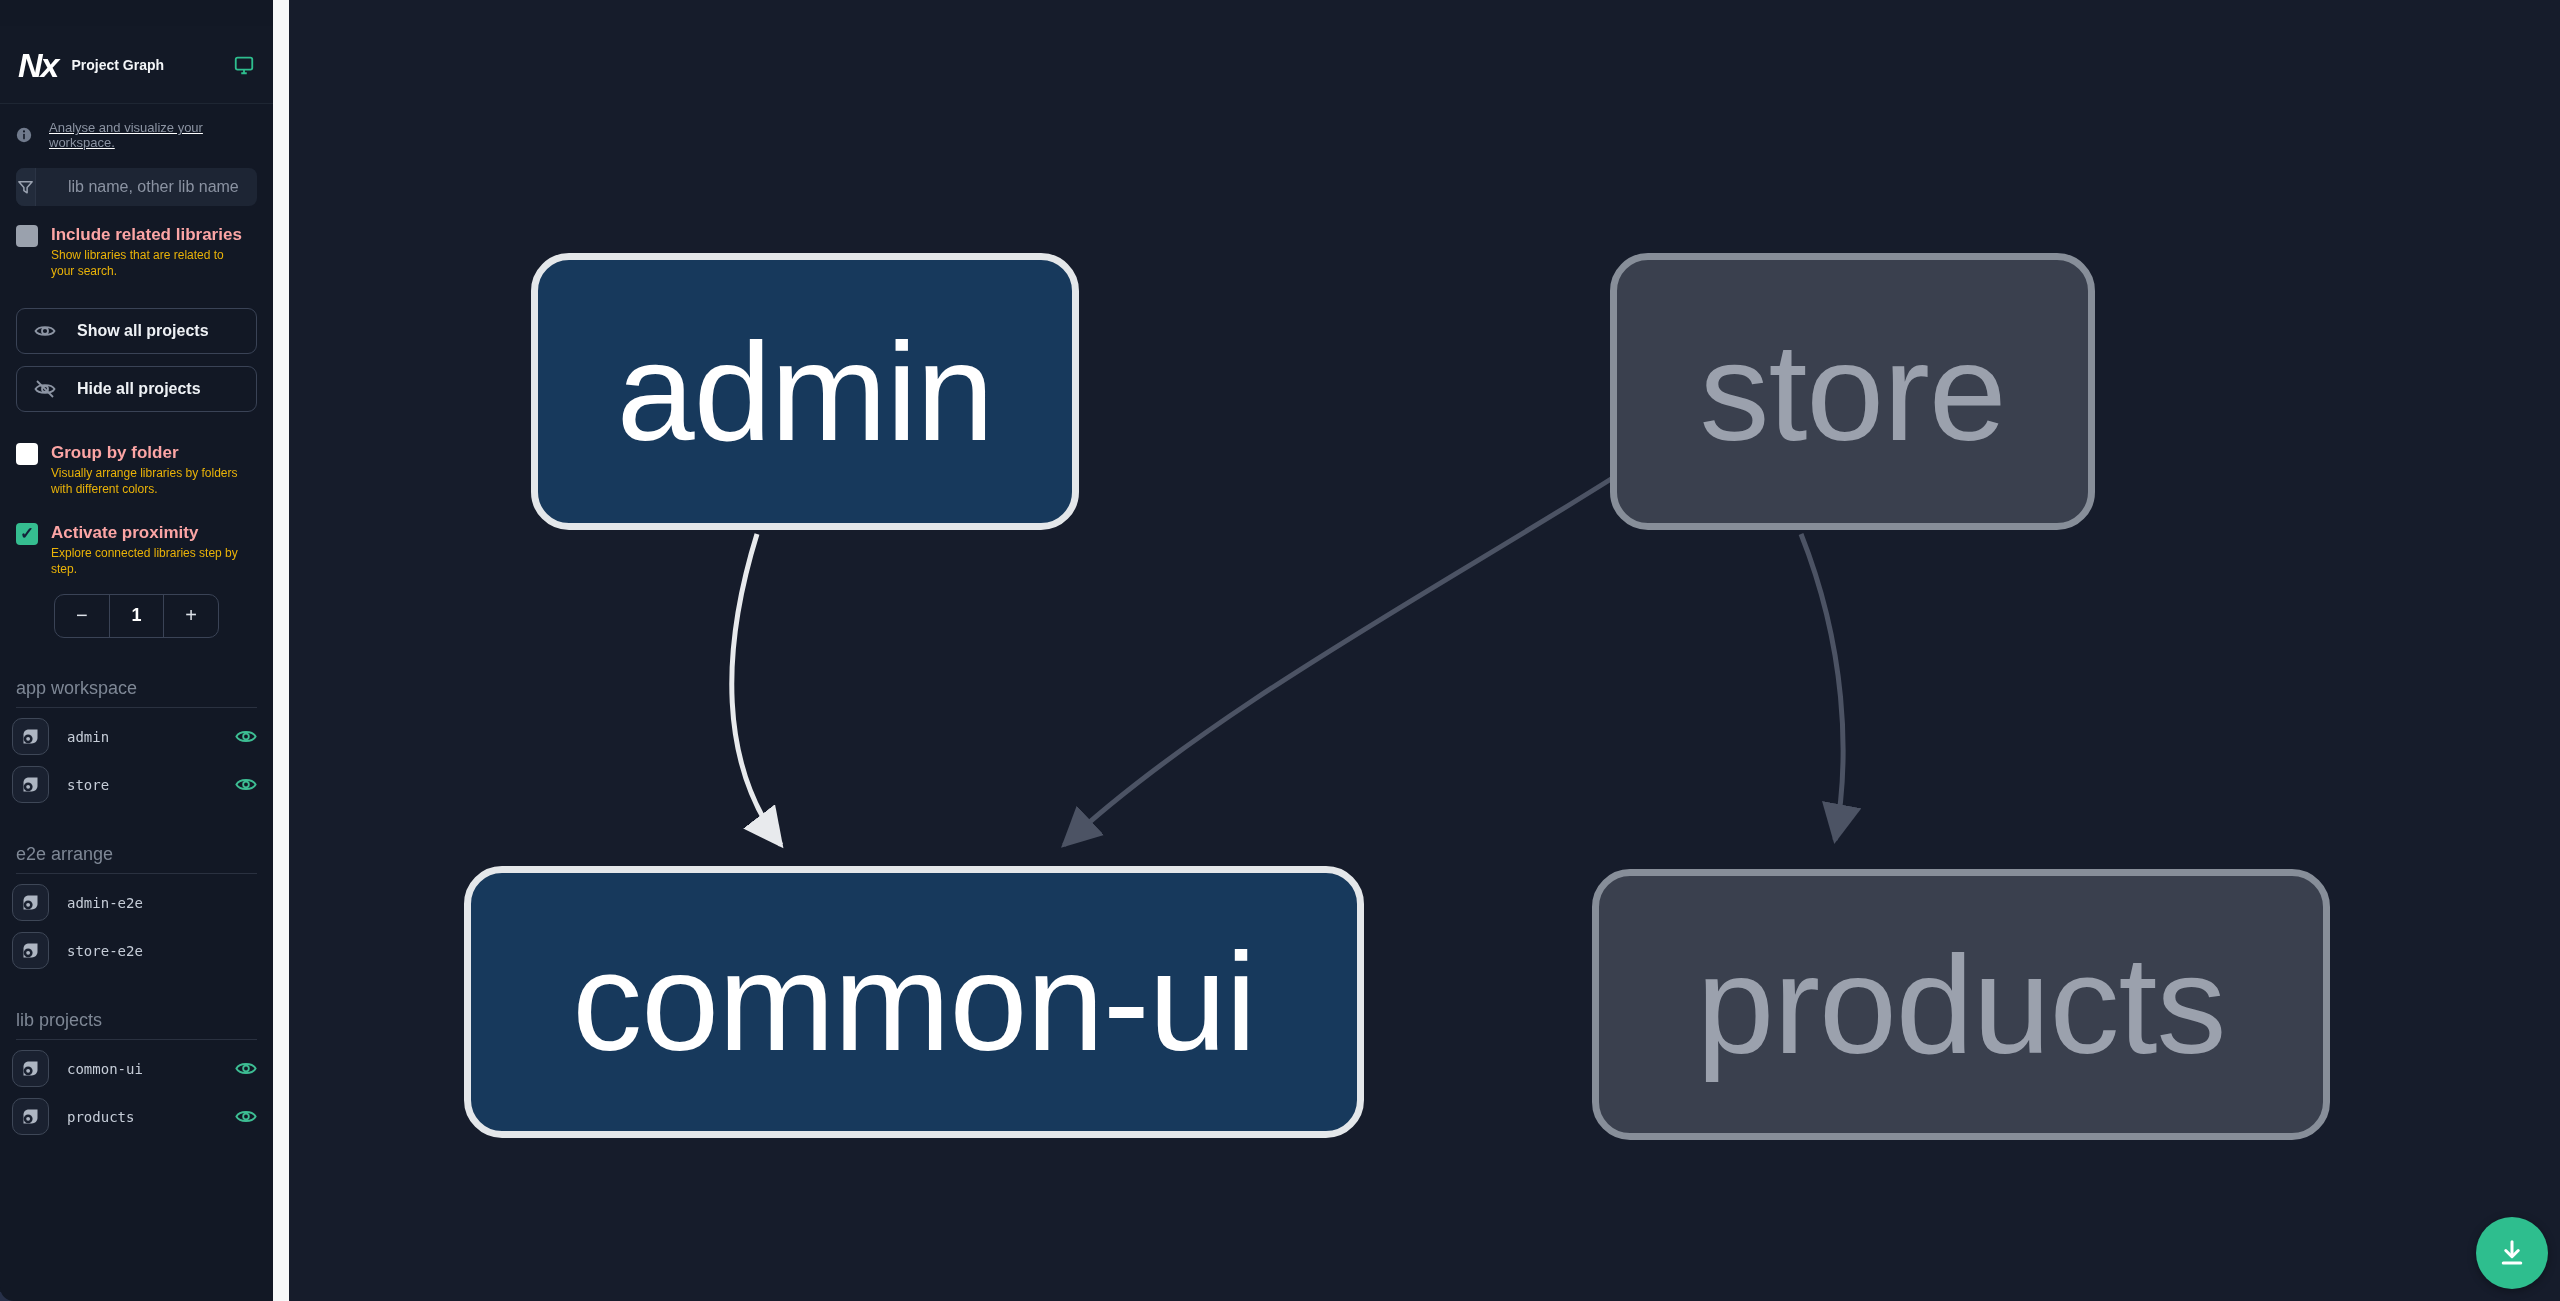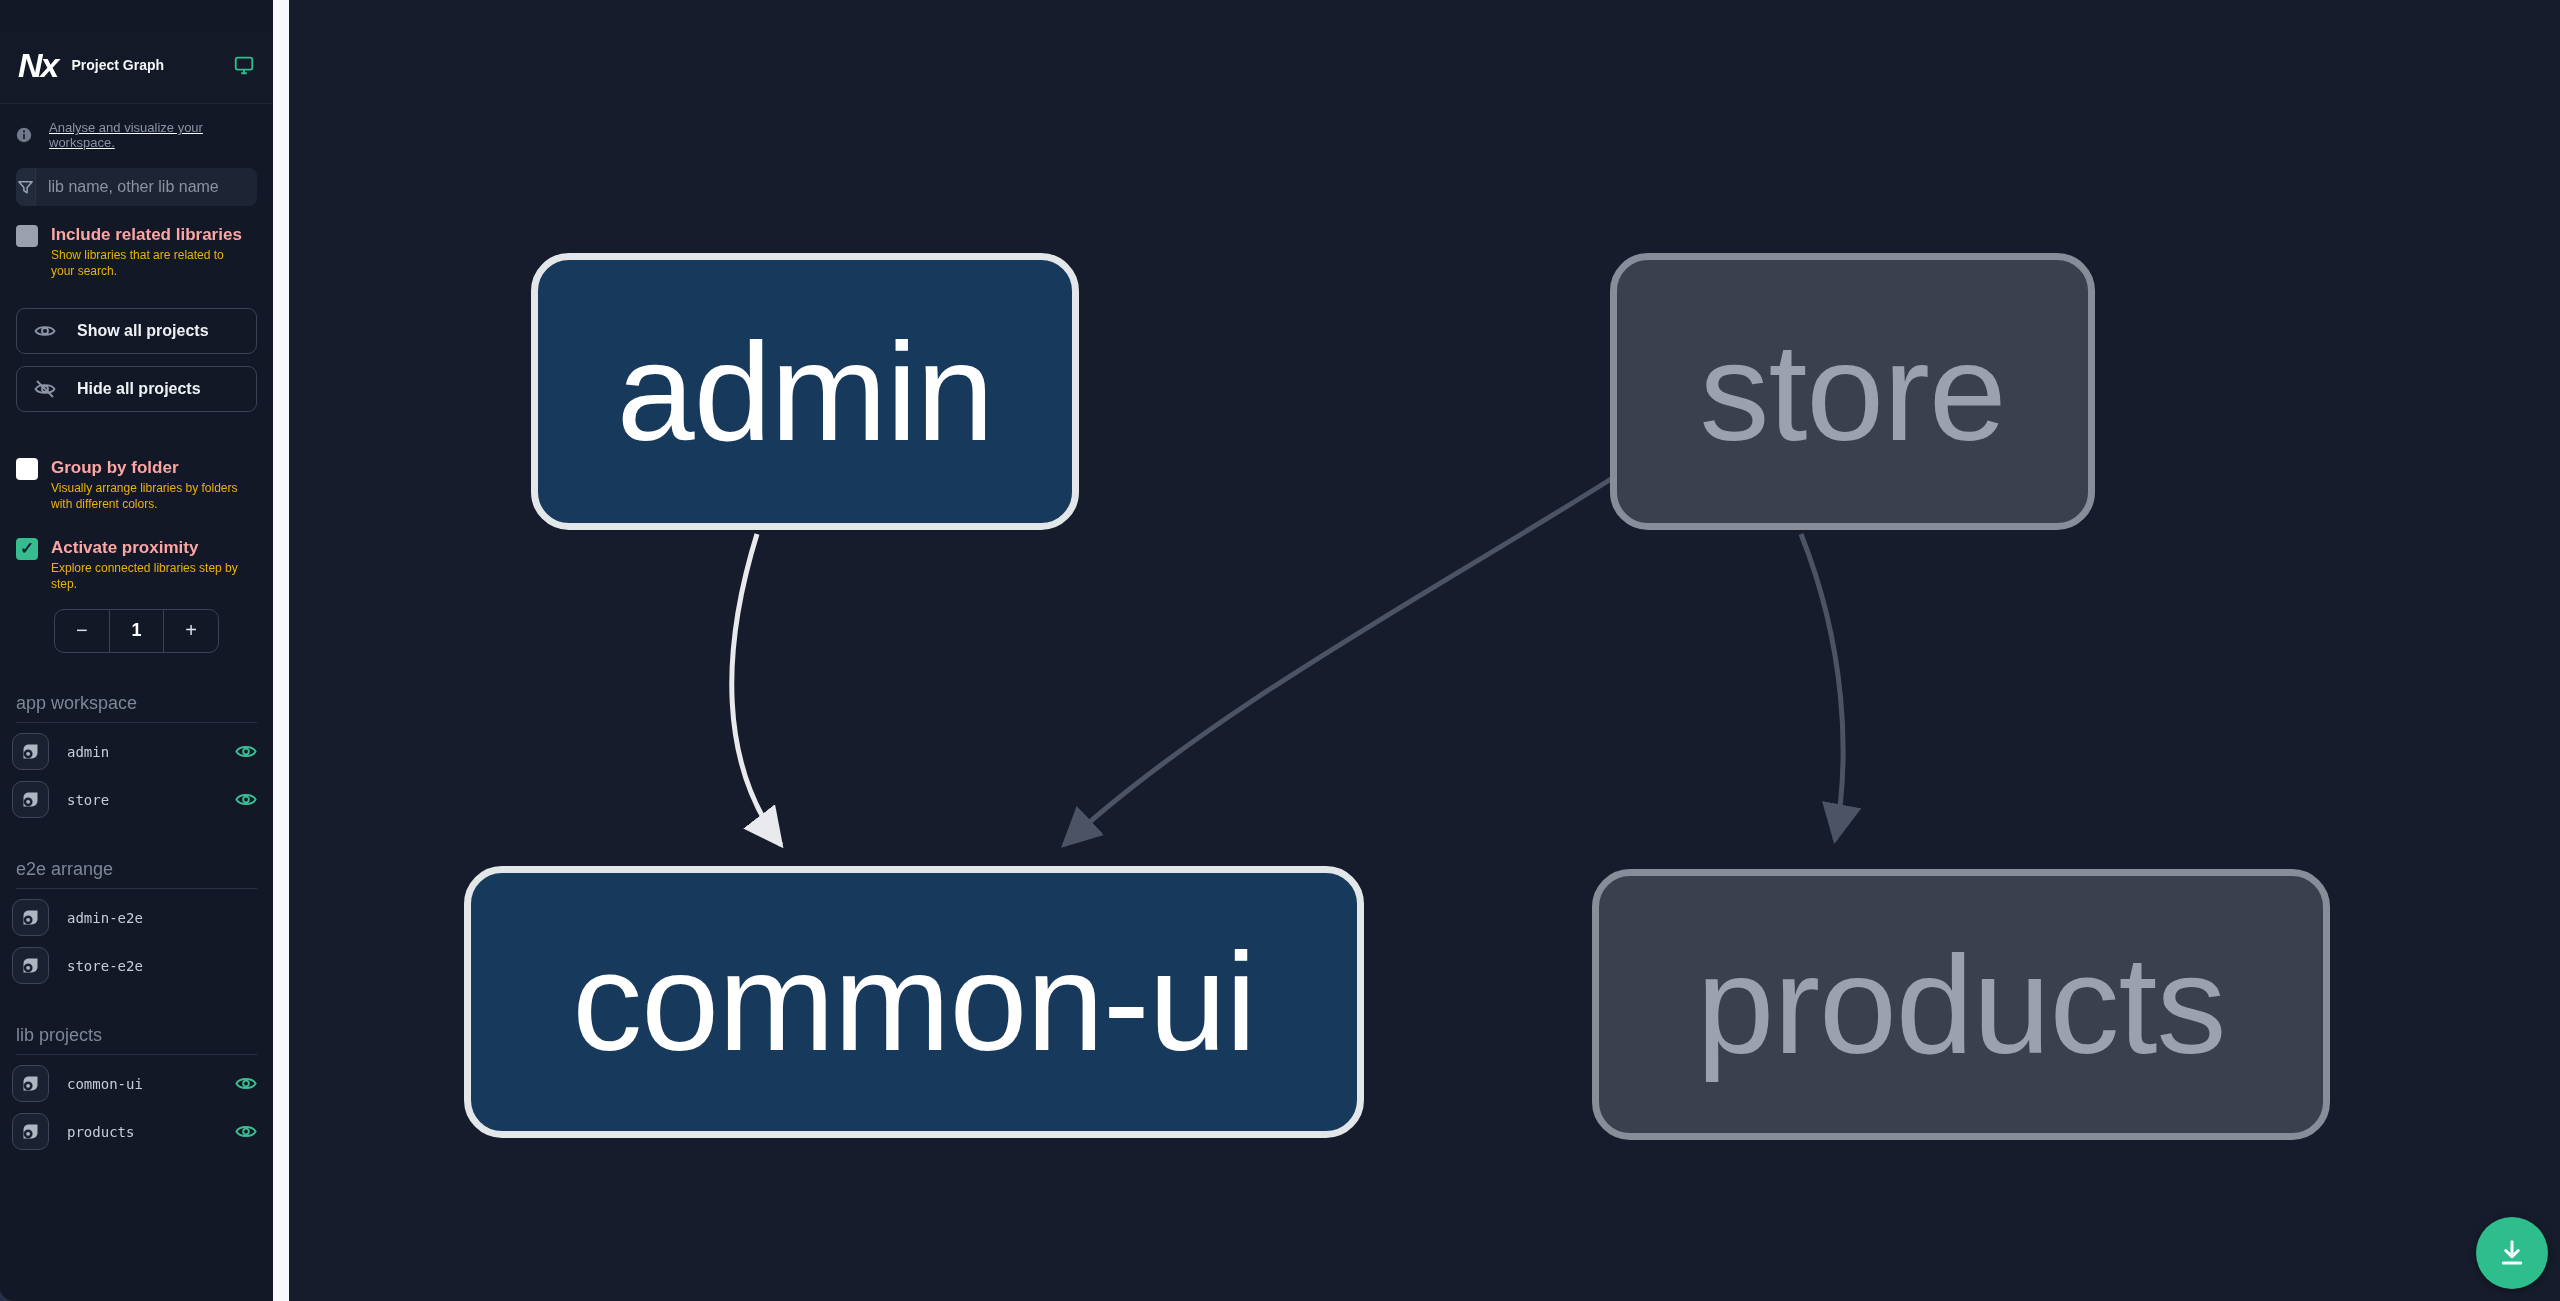--- a/index.html
+++ b/index.html
@@ -24,21 +24,21 @@
              font-style:italic; line-height:1; }
   .sb-title { font-size:14px; font-weight:700; color:#f4f6f8; flex:1; }
   .icon-monitor { width:22px; height:22px; }
 
   .sb-info { display:flex; align-items:center; gap:17px; padding:16px 16px 6px 16px;text-decoration:underline; }
   .sb-info-text { font-size:13px; color:#8b93a2; }
   .icon-info { width:16px; height:16px; flex:0 0 auto; }
 
   
   .search { margin:12px 16px 0; height:38px; display:flex; align-items:center;
-            background:#1d2534; border-radius:8px; overflow:hidden; }
+            background:#1d2534; border-radius:8px; overflow:hidden;gap:20px; }
   .search-iconcell { width:44px; height:100%; display:flex; align-items:center;
             justify-content:center; background:#222b3b; border-right:1px solid #2b3445; }
   .search input { flex:1; height:100%; background:transparent; border:none; outline:none;
             color:#e5e9ef; font-size:16px; padding:0 12px;
             font-family:"Liberation Sans", sans-serif; }
   .search input::placeholder { color:#8b93a2; }
 
   
   .chk-block { display:flex; gap:13px; margin:18px 16px 0; align-items:flex-start; }
   .chk { width:22px; height:22px; border-radius:4px; flex:0 0 auto; margin-top:1px;
@@ -188,21 +188,21 @@
 
     <button class="sb-btn">
       <svg class="icon-eye-gray" viewBox="0 0 24 24">
         <path d="M2.5 12 C5.5 6.8, 18.5 6.8, 21.5 12 C18.5 17.2, 5.5 17.2, 2.5 12 z" fill="none" stroke="#8d95a4" stroke-width="1.8"></path>
         <circle cx="12" cy="12" r="3" fill="none" stroke="#8d95a4" stroke-width="1.8"></circle>
         <path d="M4 4 L20 20" stroke="#8d95a4" stroke-width="1.8"></path>
       </svg>
       <span class="sb-btn-label">Hide all projects</span>
     </button>
 
-    <div class="chk-block" style="margin-top:45px;">
+    <div class="chk-block" style="margin-top:30px;">
       <span class="chk white"></span>
       <span>
         <span class="chk-label">Group by folder</span>
         <div class="chk-desc">Visually arrange libraries by folders with different colors.</div>
       </span>
     </div>
 
     <div class="chk-block" style="margin-top:24px;">
       <span class="chk checked">✓</span>
       <span>

